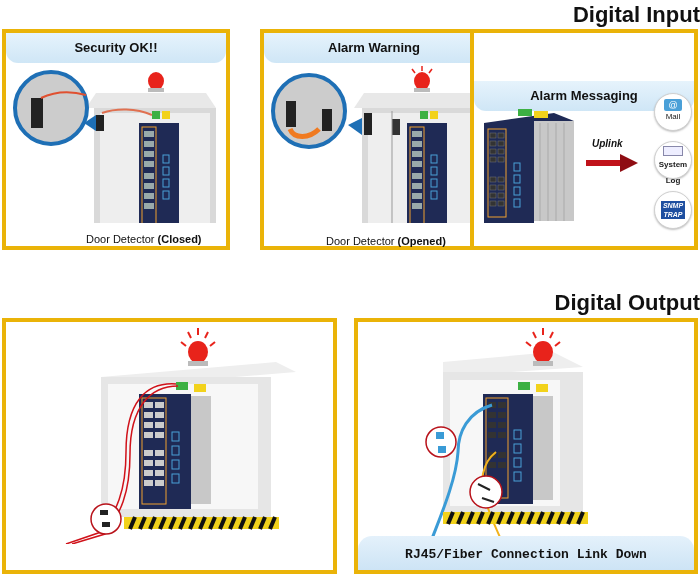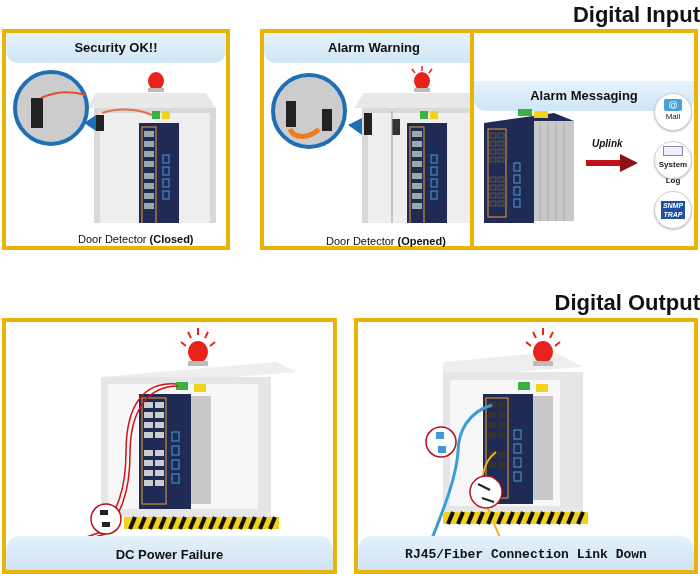--- a/index.html
+++ b/index.html
@@ -69,21 +69,21 @@
         <line x1="184" y1="185" x2="188" y2="175"></line>
         <line x1="192" y1="185" x2="196" y2="175"></line>
         <line x1="200" y1="185" x2="204" y2="175"></line>
       </g>
 
     <circle cx="45" cy="45" r="36" fill="#ccc" stroke="#1e6fb5" stroke-width="4"></circle>
     <rect x="25" y="35" width="12" height="30" fill="#222"></rect>
     <path d="M35,35 C50,28 65,28 80,32" stroke="#e05030" stroke-width="2" fill="none"></path>
     <polygon points="78,60 90,52 90,68" fill="#1e6fb5"></polygon>
   </svg>
-  <div class="caption" style="left:72px; top:200px;"><span>Door Detector </span><b>(Closed)</b></div>
+  <div class="caption" style="left:80px; top:200px;"><span>Door Detector </span><b>(Closed)</b></div>
 </div>
 
 <div class="panel" style="left:236px; top:29px; width:228px; height:221px;margin-left:24px;">
   <div class="panel-header" style="top:0;">Alarm Warning</div>
   <svg class="illus" style="left:0; top:30px;" width="228" height="160">
     <polygon points="100,30 210,30 220,45 90,45" fill="#e8e8e8"></polygon>
     <rect x="98" y="45" width="122" height="130" fill="#d9d9d9"></rect>
     <rect x="104" y="50" width="110" height="120" fill="#f2f2f2" opacity="0.8"></rect>
     <ellipse cx="158" cy="18" rx="8" ry="9" fill="#e8231b"></ellipse>
     <g stroke="#e8231b" stroke-width="1.5">
@@ -262,21 +262,20 @@
         <line x1="224" y1="207" x2="229" y2="195"></line>
         <line x1="234" y1="207" x2="239" y2="195"></line>
         <line x1="244" y1="207" x2="249" y2="195"></line>
         <line x1="254" y1="207" x2="259" y2="195"></line>
         <line x1="264" y1="207" x2="269" y2="195"></line>
       </g>
     <circle cx="100" cy="197" r="15" fill="#fff" stroke="#b8121a" stroke-width="1.5"></circle>
     <rect x="94" y="188" width="8" height="5" fill="#222"></rect>
       <rect x="96" y="200" width="8" height="5" fill="#222"></rect>
   </svg>
-  <div class="panel-footer">DC Power Failure</div>
 </div>
 
 <div class="panel" style="left:354px; top:318px; width:344px; height:256px;font-family:Liberation Mono, monospace;">
   <svg class="illus" style="left:0; top:0;" width="344" height="222">
     <polygon points="85,40 195,30 225,45 85,55" fill="#eeeeee"></polygon>
     <rect x="85" y="50" width="140" height="140" fill="#e6e6e6"></rect>
     <rect x="92" y="58" width="110" height="126" fill="#f7f7f7"></rect>
     <ellipse cx="185" cy="30" rx="10" ry="11" fill="#e8231b"></ellipse>
     <g stroke="#e8231b" stroke-width="2">
         <line x1="168" y1="20" x2="173" y2="24"></line>

